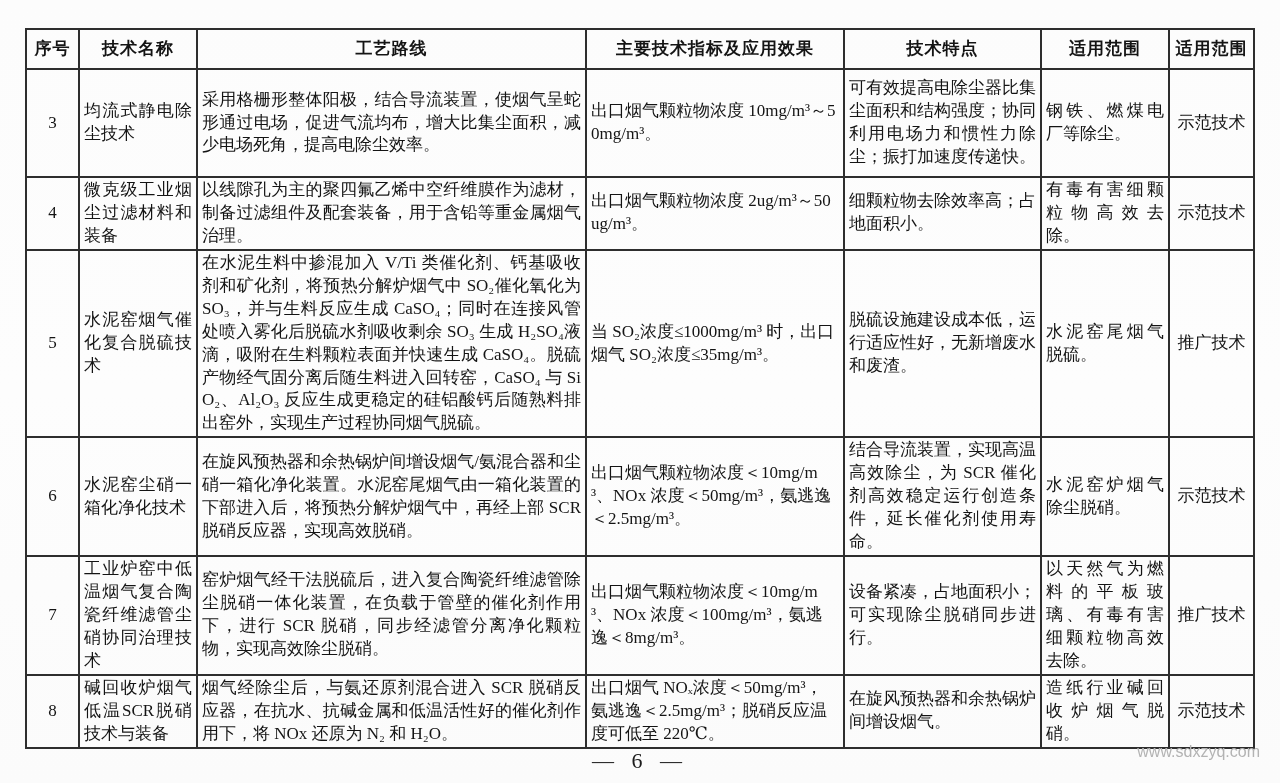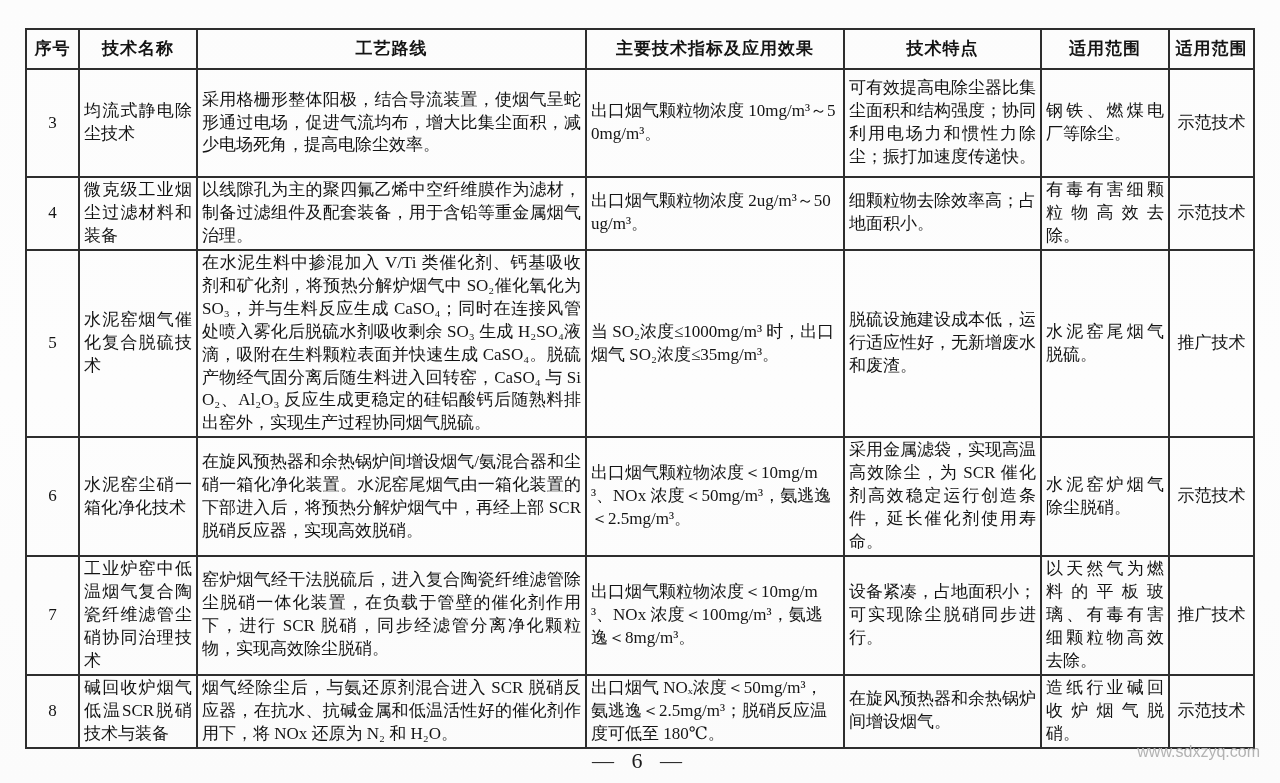--- a/index.html
+++ b/index.html
@@ -130,38 +130,38 @@
         <td class="c-ind">当 SO₂浓度≤1000mg/m³ 时，出口烟气 SO₂浓度≤35mg/m³。</td>
         <td class="c-feat">脱硫设施建设成本低，运行适应性好，无新增废水和废渣。</td>
         <td class="c-scope">水泥窑尾烟气脱硫。</td>
         <td class="c-cat">推广技术</td>
       </tr>
       <tr class="r6">
         <td class="c-serial">6</td>
         <td class="c-name">水泥窑尘硝一箱化净化技术</td>
         <td class="c-process">在旋风预热器和余热锅炉间增设烟气/氨混合器和尘硝一箱化净化装置。水泥窑尾烟气由一箱化装置的下部进入后，将预热分解炉烟气中，再经上部 SCR 脱硝反应器，实现高效脱硝。</td>
         <td class="c-ind">出口烟气颗粒物浓度＜10mg/m³、NOx 浓度＜50mg/m³，氨逃逸＜2.5mg/m³。</td>
-        <td class="c-feat">采用金属滤袋，实现高温高效除尘，为 SCR 催化剂高效稳定运行创造条件，延长催化剂使用寿命。</td>
+        <td class="c-feat">结合导流装置，实现高温高效除尘，为 SCR 催化剂高效稳定运行创造条件，延长催化剂使用寿命。</td>
         <td class="c-scope">水泥窑炉烟气除尘脱硝。</td>
         <td class="c-cat">示范技术</td>
       </tr>
       <tr class="r7">
         <td class="c-serial">7</td>
         <td class="c-name">工业炉窑中低温烟气复合陶瓷纤维滤管尘硝协同治理技术</td>
         <td class="c-process">窑炉烟气经干法脱硫后，进入复合陶瓷纤维滤管除尘脱硝一体化装置，在负载于管壁的催化剂作用下，进行 SCR 脱硝，同步经滤管分离净化颗粒物，实现高效除尘脱硝。</td>
         <td class="c-ind">出口烟气颗粒物浓度＜10mg/m³、NOx 浓度＜100mg/m³，氨逃逸＜8mg/m³。</td>
         <td class="c-feat">设备紧凑，占地面积小；可实现除尘脱硝同步进行。</td>
         <td class="c-scope">以天然气为燃料的平板玻璃、有毒有害细颗粒物高效去除。</td>
         <td class="c-cat">推广技术</td>
       </tr>
       <tr class="r8">
         <td class="c-serial">8</td>
         <td class="c-name">碱回收炉烟气低温SCR脱硝技术与装备</td>
         <td class="c-process">烟气经除尘后，与氨还原剂混合进入 SCR 脱硝反应器，在抗水、抗碱金属和低温活性好的催化剂作用下，将 NOx 还原为 N₂ 和 H₂O。</td>
-        <td class="c-ind">出口烟气 NOₓ浓度＜50mg/m³，氨逃逸＜2.5mg/m³；脱硝反应温度可低至 180℃。</td>
+        <td class="c-ind">出口烟气 NOₓ浓度＜50mg/m³，氨逃逸＜2.5mg/m³；脱硝反应温度可低至 220℃。</td>
         <td class="c-feat">在旋风预热器和余热锅炉间增设烟气。</td>
         <td class="c-scope">造纸行业碱回收炉烟气脱硝。</td>
         <td class="c-cat">示范技术</td>
       </tr>
     </tbody>
   </table>
 
   <div class="page-footer">— 6 —</div>
 
   <div class="watermark">www.sdxzyq.com</div>

